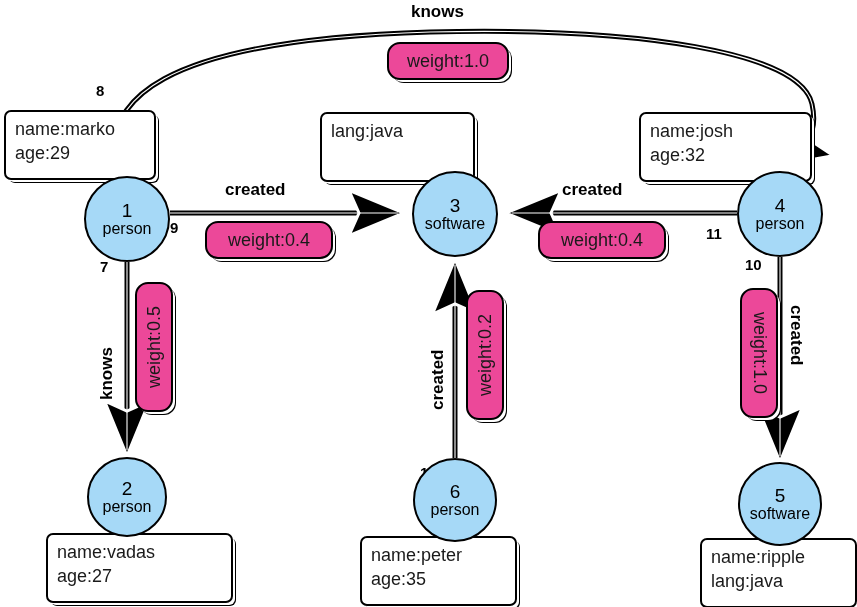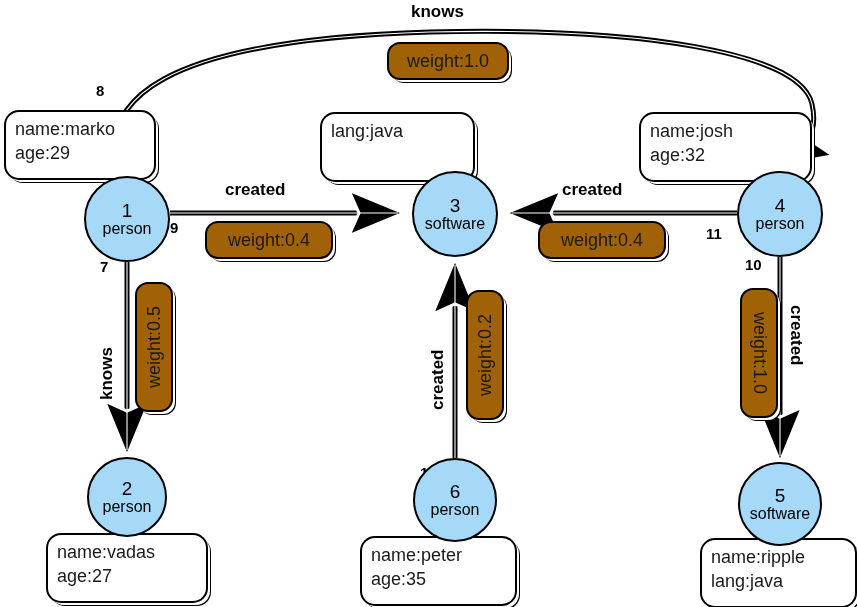--- a/index.html
+++ b/index.html
@@ -47,37 +47,37 @@
     font-size: 16px;
     color: #000;
     line-height: 1.05;
   }
 
   
   .propbox {
     position: absolute;
     background: #ffffff;
     border: 2.2px solid #000000;
-    border-radius: 15px;
+    border-radius: 7px;
     box-sizing: border-box;
     padding: 6px 9px 6px 9px;
     box-shadow: 3px 3px 0 -1px #ffffff, 4px 4px 0 -1px #000000;
     z-index: 20;
   }
   .propbox div {
     font-size: 18px;
     color: #1a1a1a;
     line-height: 1.32;
     white-space: nowrap;
   }
 
   
   .weightbox {
     position: absolute;
-    background: #a16207;
+    background: #ec4899;
     border: 2.2px solid #000000;
     border-radius: 13px;
     box-sizing: border-box;
     display: flex;
     align-items: center;
     justify-content: center;
     box-shadow: 3px 3px 0 -1px #ffffff, 4px 4px 0 -1px #000000;
     z-index: 25;
   }
   .weightbox span {
@@ -167,21 +167,21 @@
 
   <div class="propbox" style="left:320px; top:112px; width:155px; height:70px;">
     <div>lang:java</div>
   </div>
 
   <div class="propbox" style="left:639px; top:112px; width:173px; height:70px;">
     <div>name:josh</div>
     <div>age:32</div>
   </div>
 
-  <div class="propbox" style="left:46px; top:533px; width:162px; height:70px;">
+  <div class="propbox" style="left:46px; top:533px; width:187px; height:70px;">
     <div>name:vadas</div>
     <div>age:27</div>
   </div>
 
   <div class="propbox" style="left:360px; top:536px; width:157px; height:70px;">
     <div>name:peter</div>
     <div>age:35</div>
   </div>
 
   <div class="propbox" style="left:700px; top:538px; width:157px; height:70px;">

